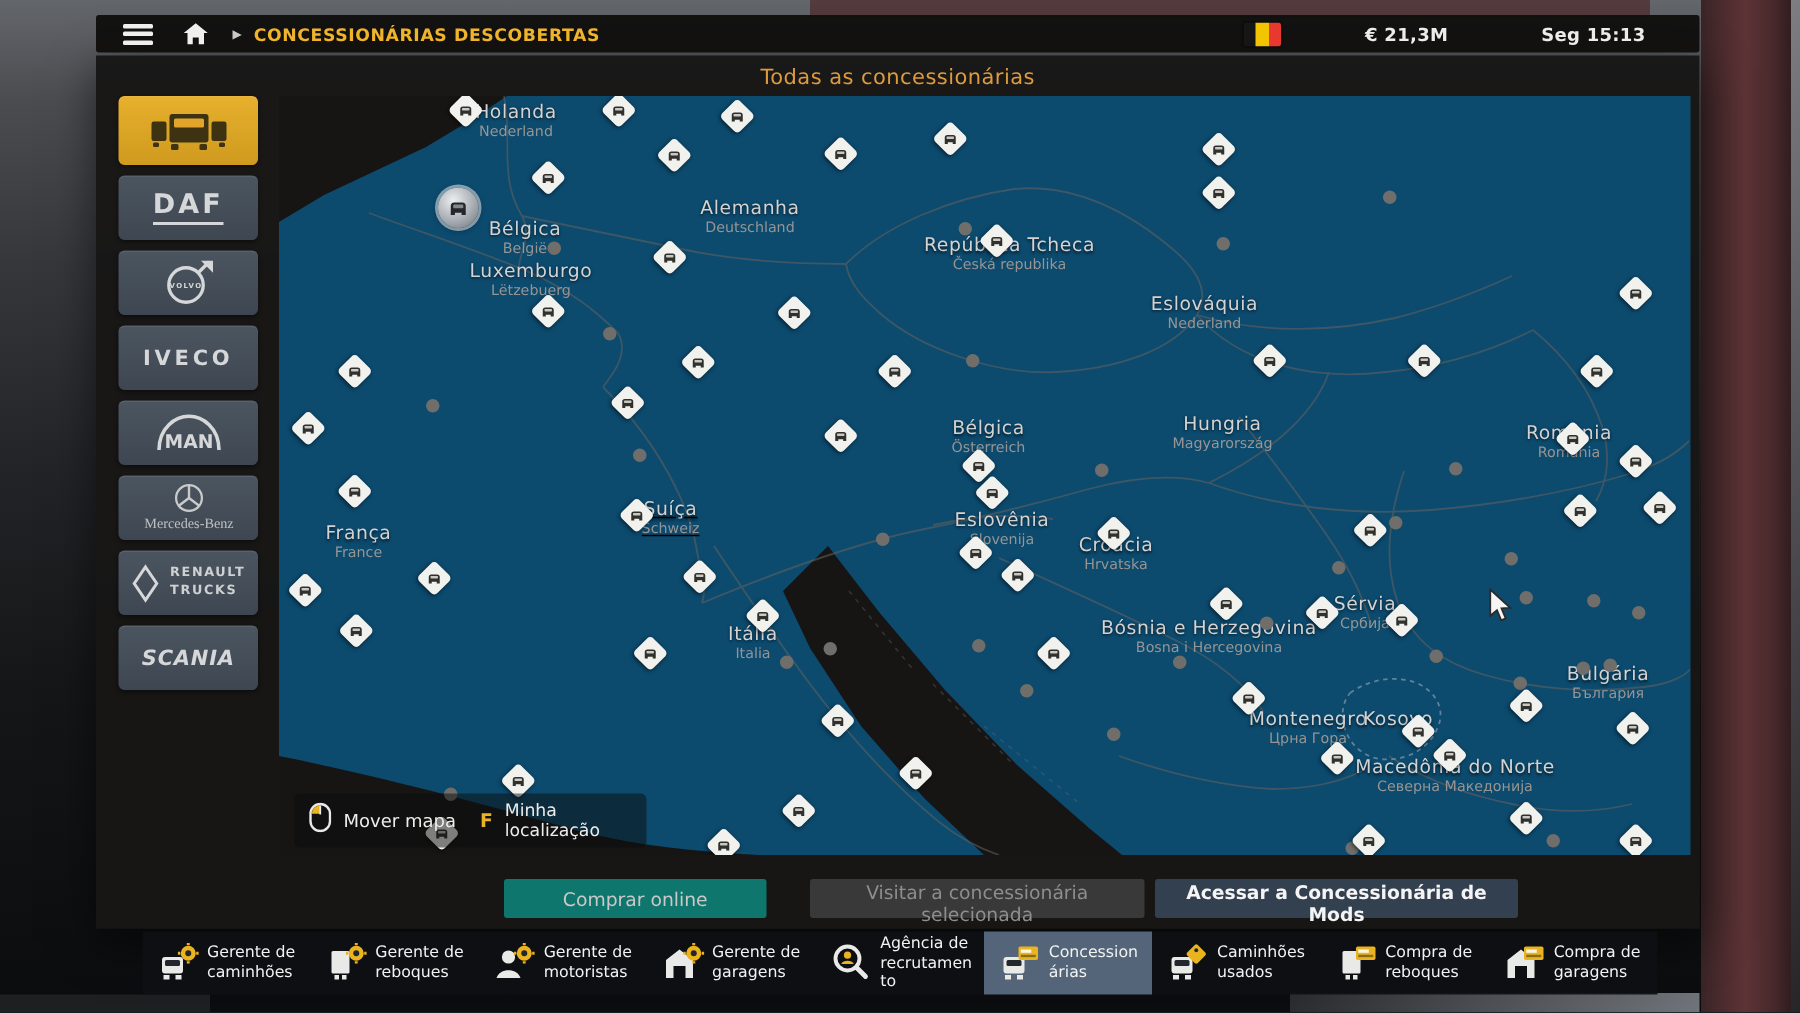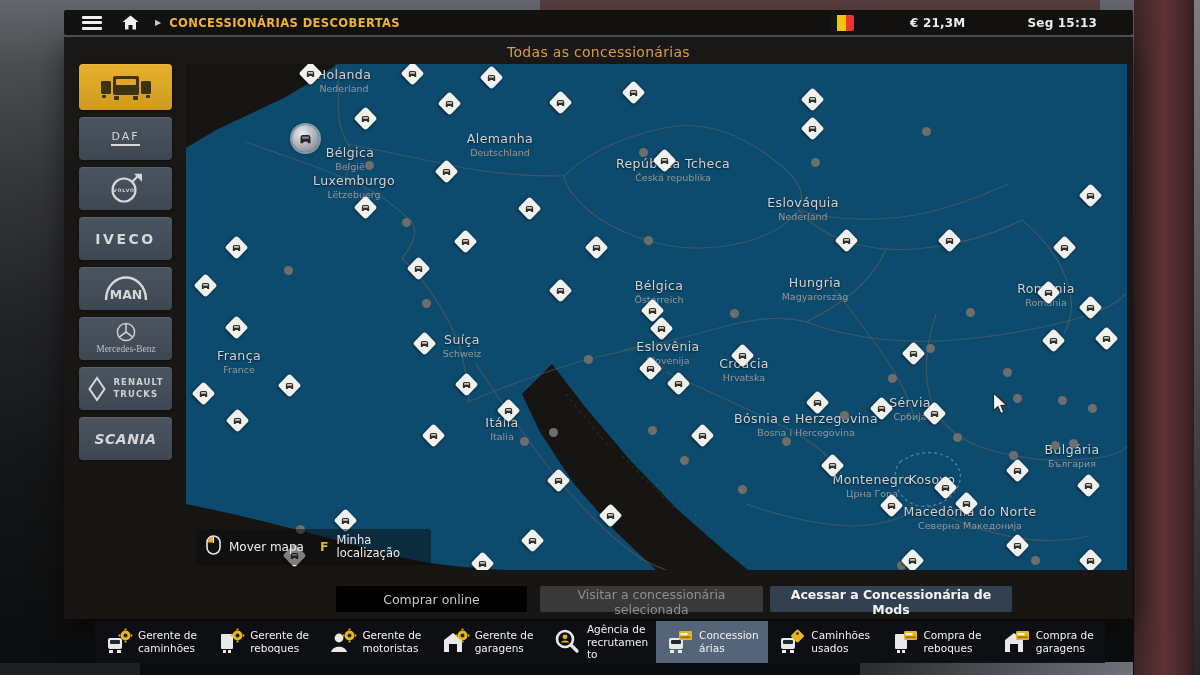--- a/index.html
+++ b/index.html
@@ -38,21 +38,21 @@
     background:rgba(24,23,22,.97);box-shadow:0 8px 28px rgba(0,0,0,.55);z-index:5;}
   .map-title{position:absolute;left:64px;top:44px;width:1069px;text-align:center;
     color:#de9b3e;font-size:14px;letter-spacing:.3px;z-index:10;}
 
   
   .sidebar{position:absolute;left:79px;top:64px;width:93px;display:flex;flex-direction:column;gap:7px;z-index:10;}
   .brand-btn{height:43px;background:linear-gradient(180deg,#4b5560,#3e4751);border-radius:4px;
     display:flex;align-items:center;justify-content:center;cursor:pointer;color:#d6d7d9;overflow:hidden;
     box-shadow:inset 0 1px 0 rgba(255,255,255,.08),0 1px 3px rgba(0,0,0,.45);}
   .brand-btn.selected{height:46px;background:linear-gradient(180deg,#e7b02d,#cf9a1e);}
-  .t-daf{font-weight:normal;font-size:11px;letter-spacing:2px;border-bottom:2px solid #d6d7d9;line-height:1;padding-bottom:2px;text-align:center;}
+  .t-daf{font-weight:bold;font-size:18px;letter-spacing:2px;border-bottom:2px solid #d6d7d9;line-height:1;padding-bottom:2px;text-align:center;}
   .t-iveco{font-size:14px;letter-spacing:2.5px;font-weight:600;}
   .t-scania{font-weight:bold;font-style:italic;font-size:14px;letter-spacing:.5px;}
   .renault-row{display:flex;align-items:center;gap:6px;}
   .t-renault{font-size:8.5px;font-weight:bold;letter-spacing:1.1px;line-height:1.3;color:#cfd0d2;text-align:left;}
 
   
   .map{position:absolute;left:186px;top:64px;width:941px;height:506px;background:#0c4a6e;overflow:hidden;z-index:8;}
   .geo{position:absolute;left:0;top:0;}
   .country{position:absolute;transform:translate(-50%,-50%);text-align:center;pointer-events:none;white-space:nowrap;z-index:2;}
   .country .n{font-size:12.5px;color:#d4d3d1;letter-spacing:.4px;text-shadow:0 1px 2px rgba(0,0,0,.7);}
@@ -68,21 +68,21 @@
   .legend{position:absolute;left:10px;bottom:5px;display:flex;align-items:center;gap:16px;
     background:rgba(12,12,12,.5);border-radius:4px;padding:5px 14px 5px 10px;z-index:6;}
   .leg-item{display:flex;align-items:center;gap:8px;color:#ececea;font-size:12px;}
   .key{color:#e9b41f;font-weight:bold;font-size:12.5px;}
   .loc{width:80px;line-height:1.15;font-size:11.5px;}
   .cursor{position:absolute;pointer-events:none;z-index:9;}
 
   
   .abtn{position:absolute;top:586px;height:26px;border:none;border-radius:2px;font-family:inherit;
     font-size:12.5px;cursor:pointer;z-index:12;}
-  .b-buy{left:336px;width:191px;background:#000000;color:#c9c9c9;}
+  .b-buy{left:336px;width:175px;background:#0f766e;color:#c9c9c9;}
   .b-visit{left:540px;width:223px;background:#393939;color:#8e8e8e;}
   .b-mod{left:770px;width:242px;background:#33404f;color:#f4f4f4;font-weight:bold;}
 
   
   .tabbar{position:absolute;left:95px;top:621px;width:1010px;height:42px;
     background:rgba(14,16,20,.92);display:flex;z-index:20;}
   .tab{flex:1;display:flex;align-items:center;gap:5px;padding:0 4px 0 8px;cursor:pointer;}
   .tab.active{background:#54657a;}
   .ticon{flex:0 0 30px;height:30px;}
   .lbl{color:#f2f2f2;font-size:10.5px;line-height:1.2;overflow-wrap:anywhere;}
@@ -761,21 +761,21 @@
           <div class="v">Magyarország</div>
         </div>
         <div class="country" style="left: 860px; top: 230px;">
           <div class="n">Romênia</div>
           <div class="v">România</div>
         </div>
         <div class="country" style="left: 53px; top: 297px;">
           <div class="n">França</div>
           <div class="v">France</div>
         </div>
-        <div class="country" style="left: 276px; top: 281px;">
+        <div class="country" style="left: 261px; top: 281px; text-decoration: underline;">
           <div class="n">Suíça</div>
           <div class="v">Schweiz</div>
         </div>
         <div class="country" style="left: 482px; top: 288px;">
           <div class="n">Eslovênia</div>
           <div class="v">Slovenija</div>
         </div>
         <div class="country" style="left: 558px; top: 305px;">
           <div class="n">Croácia</div>
           <div class="v">Hrvatska</div>

